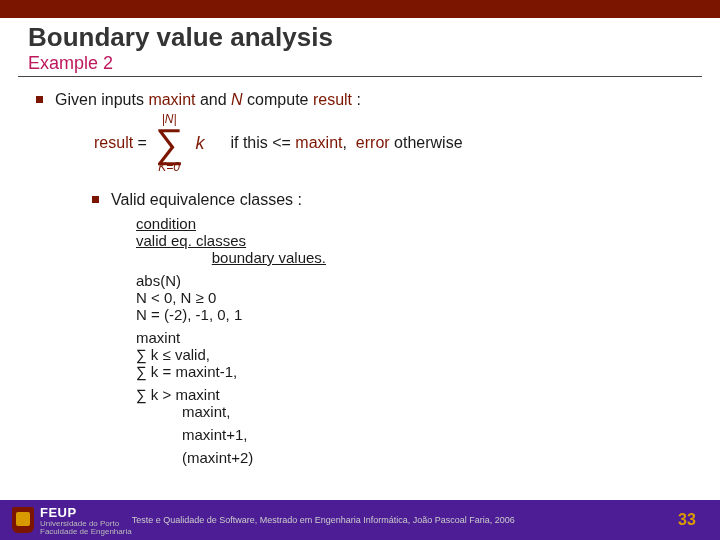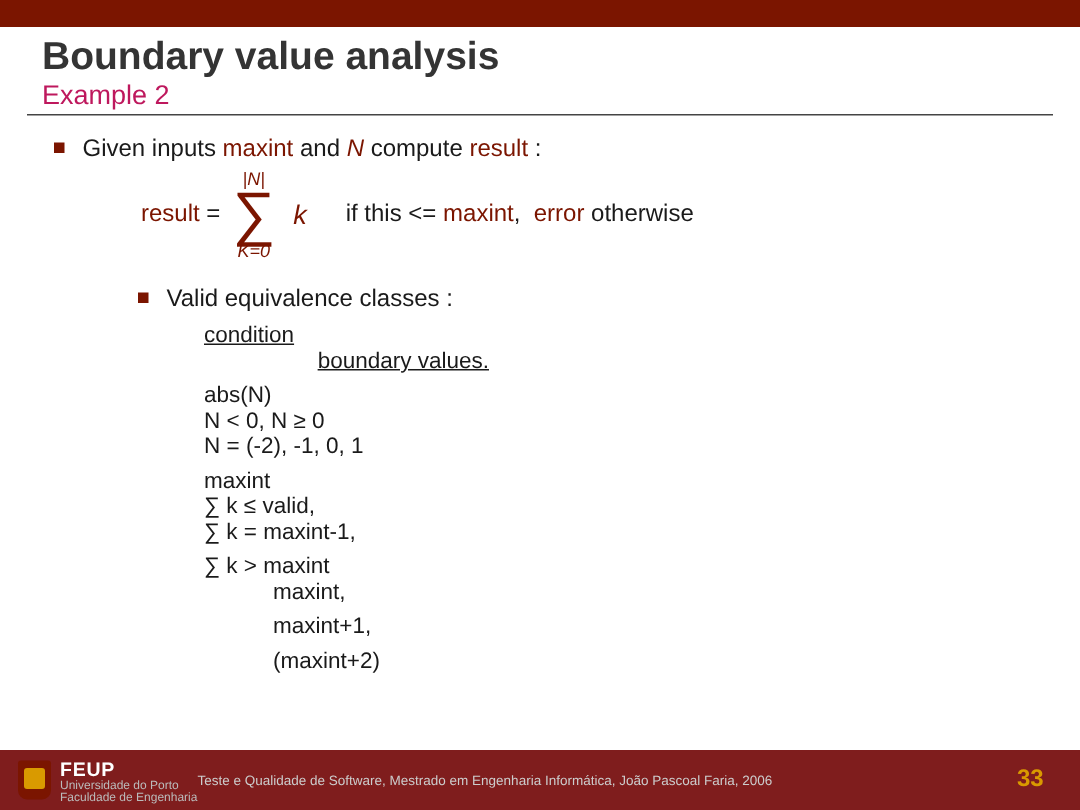--- a/index.html
+++ b/index.html
@@ -100,21 +100,21 @@
     flex-direction: column;
   }
   .col1 { width: 130px; }
   .col2 { width: 220px; }
   .col3 { width: 190px; }
   .hdr { text-decoration: underline; }
   .footer {
     position: absolute;
     left: 0; right: 0; bottom: 0;
     height: 40px;
-    background: #7f1d1d;
+    background: #4c1d95;
     color: #fff;
     display: flex;
     align-items: center;
     padding: 0 12px;
     box-sizing: border-box;
     font-size: 9px;
   }
   .logo {
     display: flex;
     align-items: center;
@@ -189,20 +189,21 @@
     <div class="sub-list">
       <div class="bullet-row">
         <span class="sq-bullet"></span>
         <span>Valid equivalence classes :</span>
       </div>
     </div>
 
     <div class="table">
       <div class="row">
         <span class="col1 hdr">condition</span>
+        <span class="col2 hdr">valid eq. classes</span>
         <span class="col3 hdr" style="text-align:right">boundary values.</span>
       </div>
       <div class="row">
         <span class="col1">abs(N)</span>
         <span class="col2"><span>N &lt; 0,   </span><span>N ≥ 0</span></span>
         <span class="col3">N = (-2), -1, 0, 1</span>
       </div>
       <div class="row">
         <span class="col1">maxint</span>
         <span class="col2">∑ k  ≤  valid,</span>

